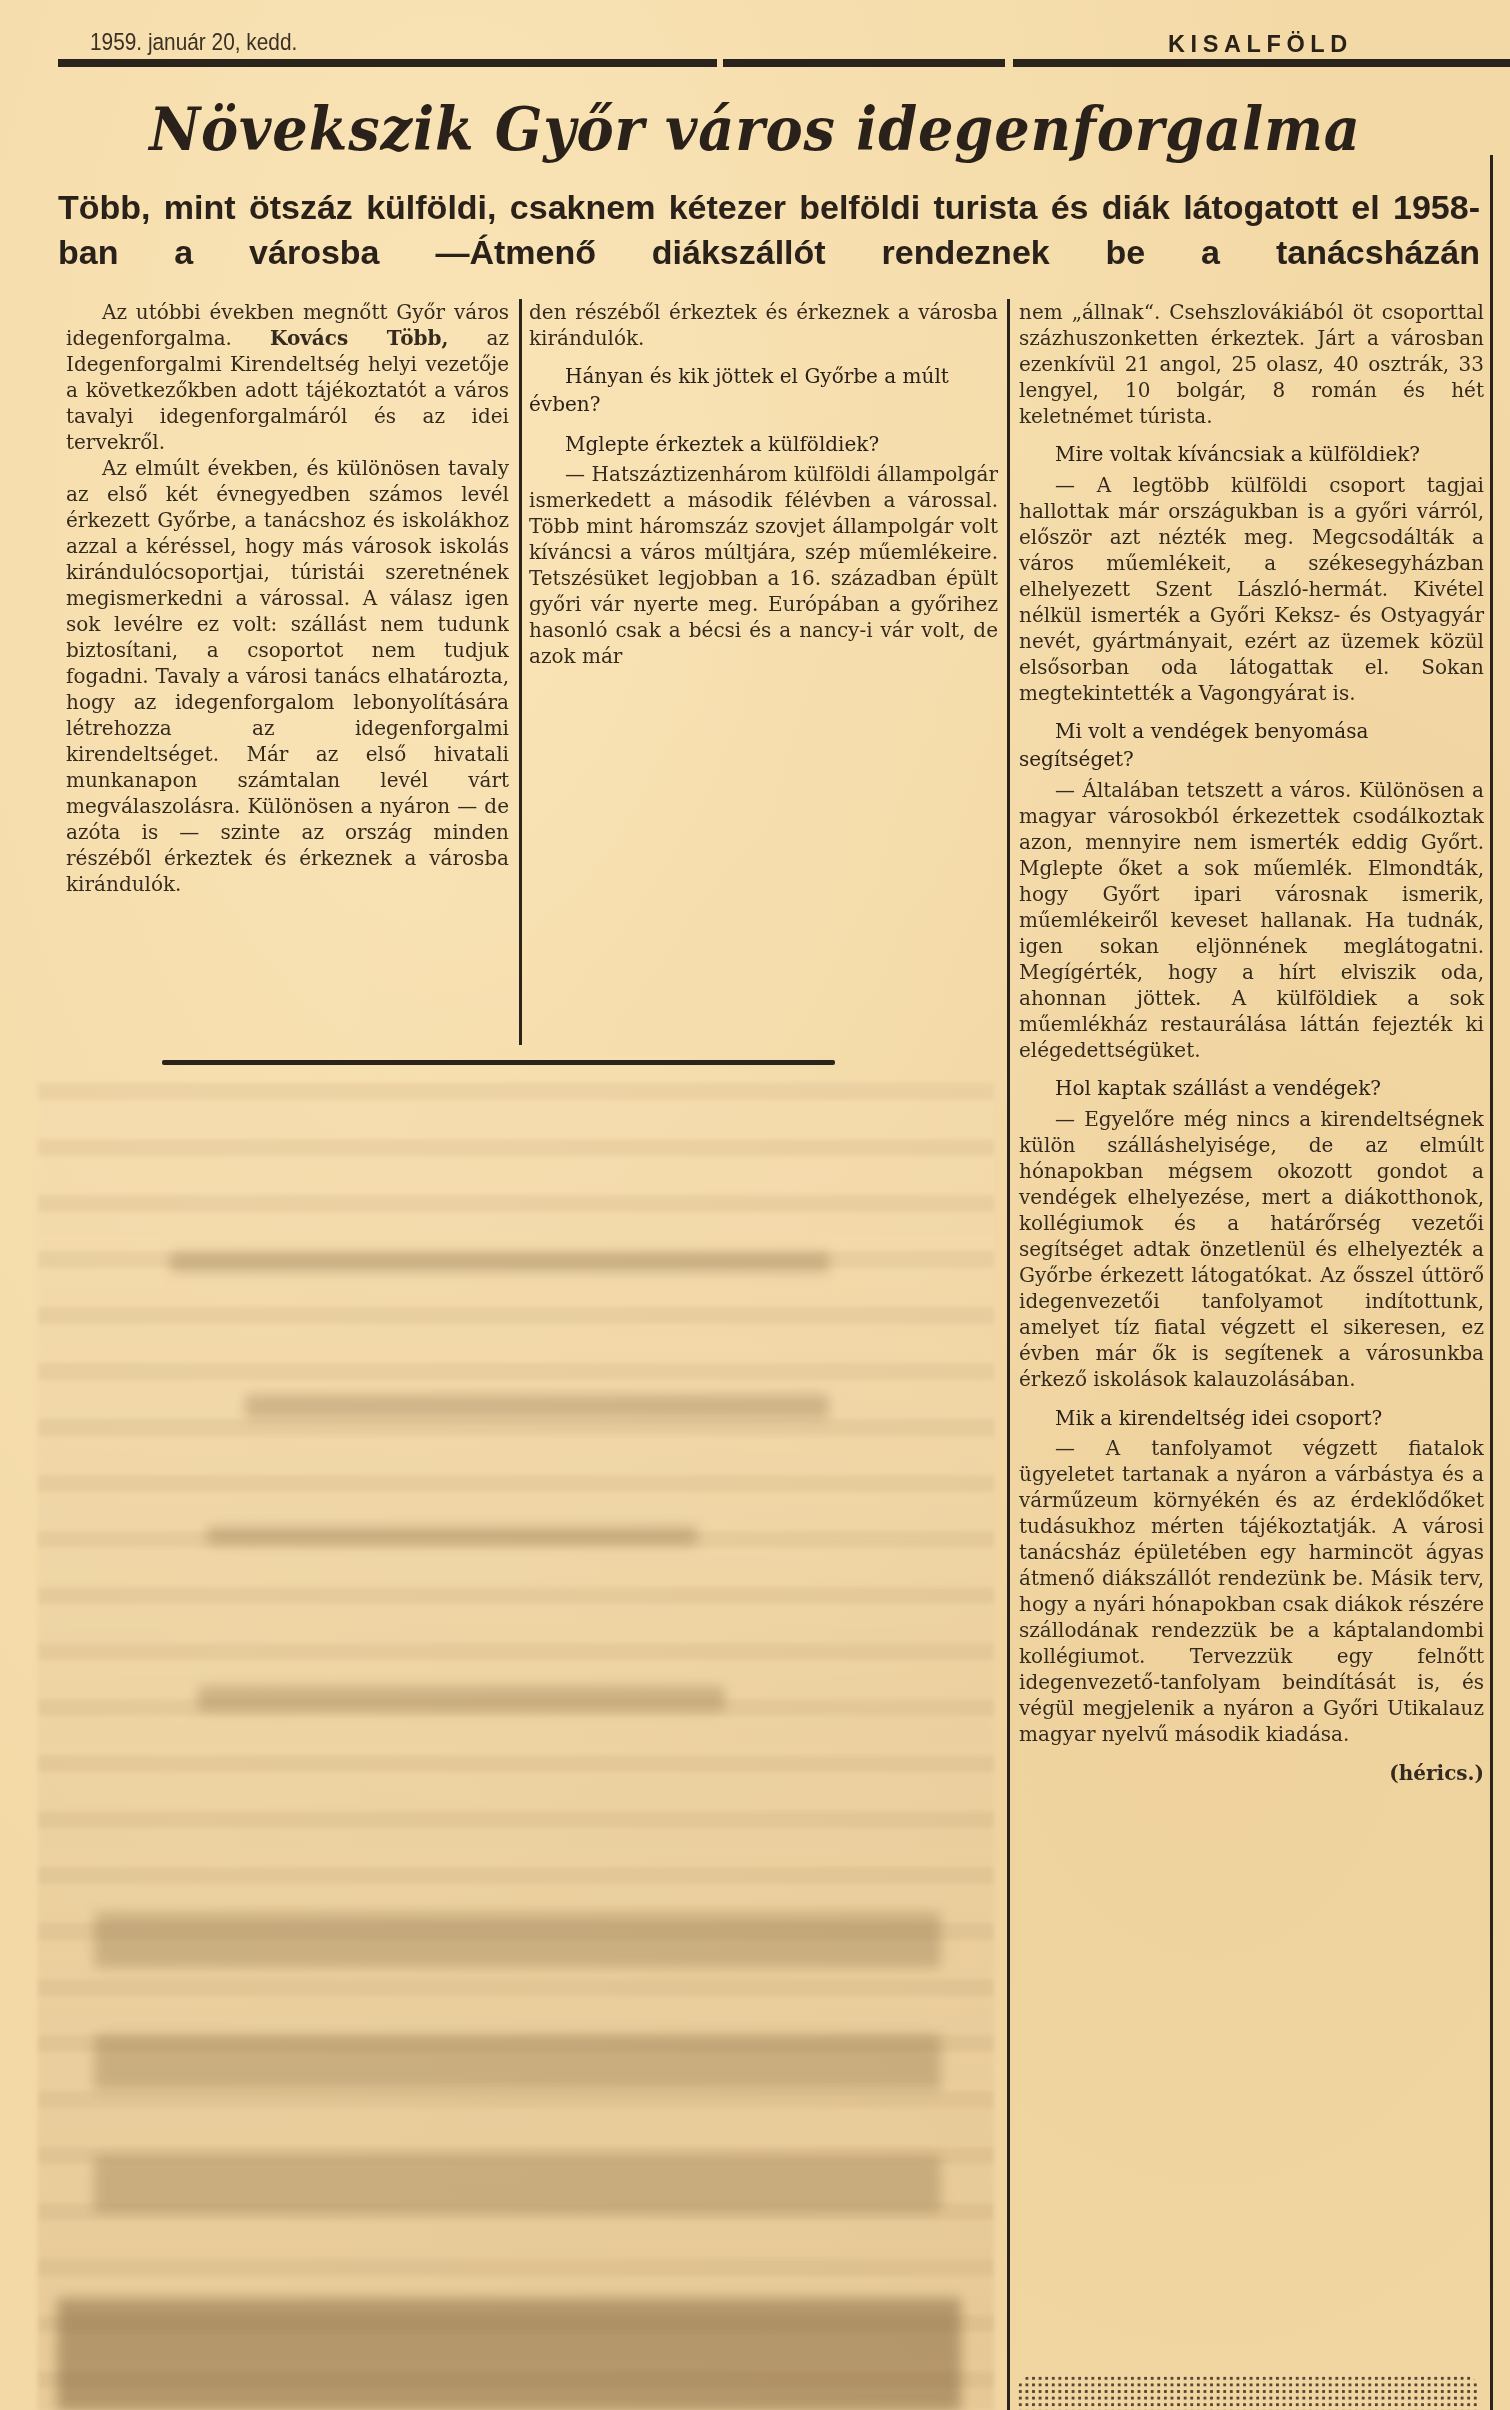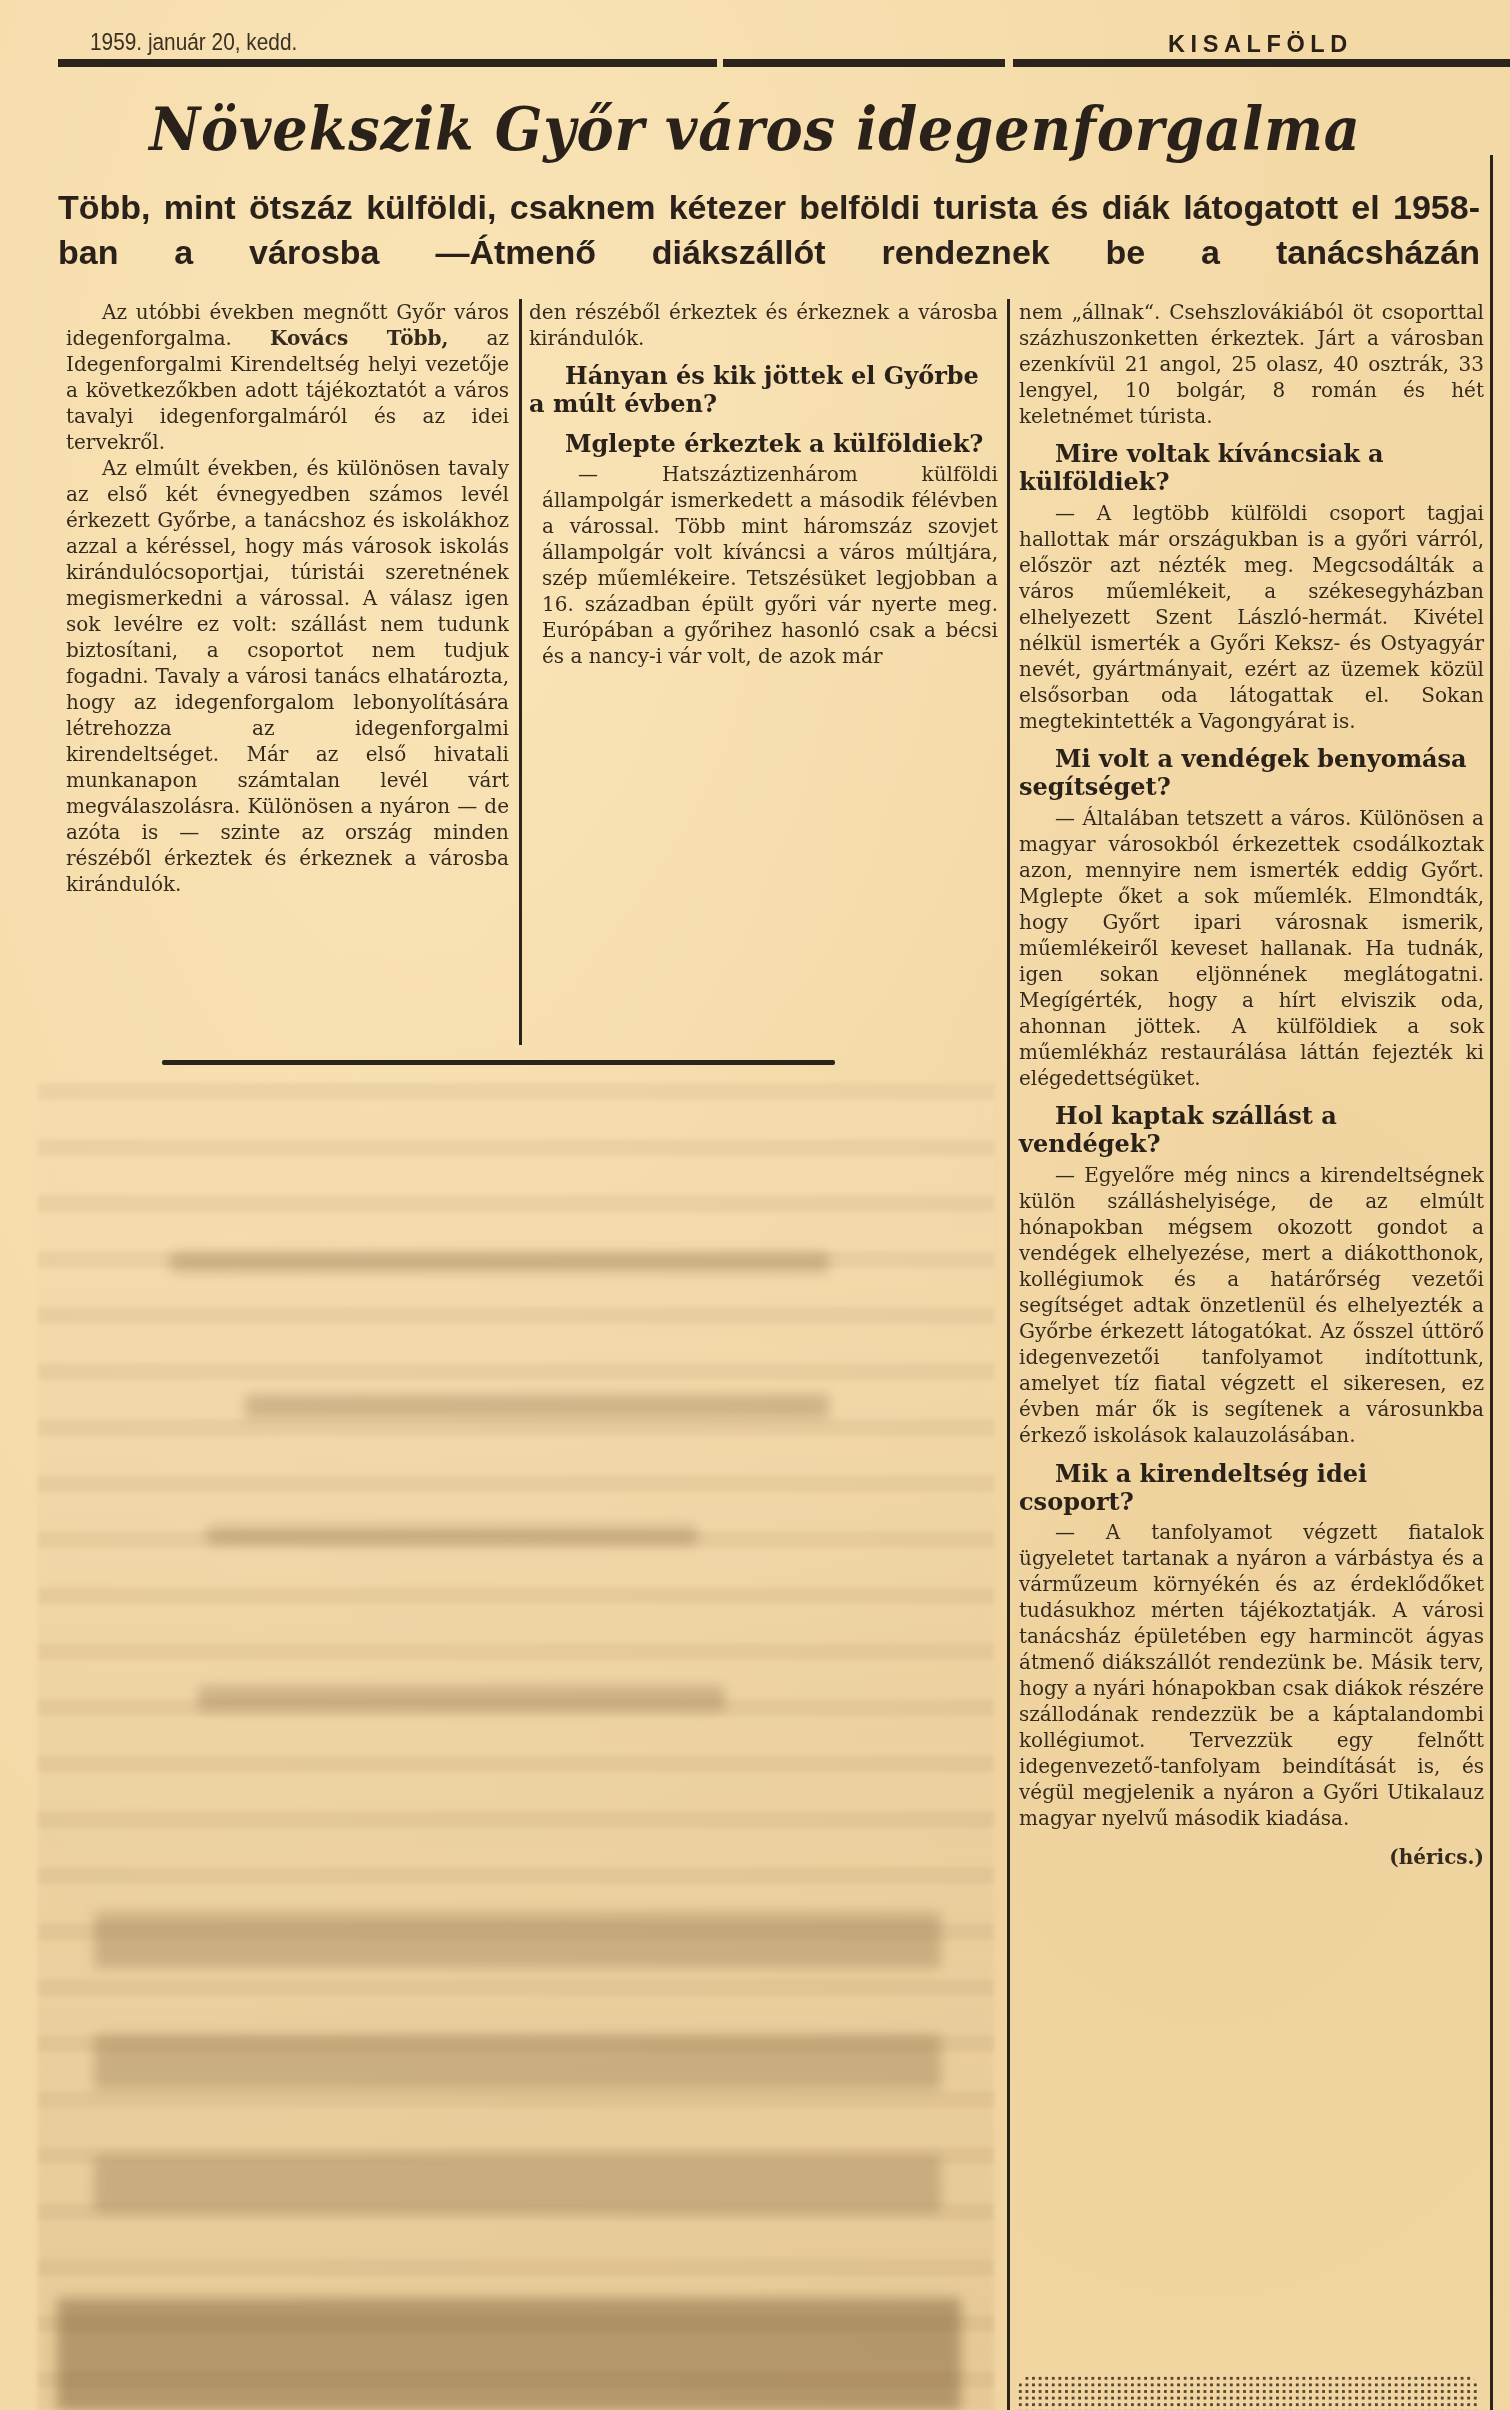--- a/index.html
+++ b/index.html
@@ -43,22 +43,22 @@
     
     .col {
       position: absolute;
       font-family: "DejaVu Serif", serif;
       font-size: 20px; line-height: 26px; color: #352a1e;
       text-align: justify;
     }
     .col p { margin: 0; text-indent: 36px; }
     .col p.noindent { text-indent: 0; }
     .col h3 {
-      margin: 11.3px 0 3.8px 0; font-size: 24px; line-height: 28px;
-      font-weight: bold; text-indent: 36px; text-align: left; color: #2a211a;
+      margin: 11.3px 0 3.8px 0; font-size: 20px; line-height: 28px;
+      font-weight: normal; text-indent: 36px; text-align: left; color: #2a211a;
     }
     .col .b { font-weight: bold; }
     #col1 { left: 66px; top: 299px; width: 443px; }
     #col2 { left: 529px; top: 299px; width: 469px; }
     #col3 { left: 1019px; top: 299px; width: 465px; }
 
     .vrule { position: absolute; width: 2.8px; background: #2b241c; }
     .hrule { position: absolute; height: 4.7px; background: #2b241c; border-radius: 1.9px; }
 
     #byline { text-align: right; font-weight: bold; margin-top: 13px; }
@@ -103,21 +103,21 @@
   <p>
     <span>Az utóbbi években megnőtt Győr város idegenforgalma. </span><span class="b">Kovács Több,</span><span> az Idegenforgalmi Kirendeltség helyi vezetője a következőkben adott tájékoztatót a város tavalyi idegenforgalmáról és az idei tervekről.</span>
   </p>
   <p style="height:570px;overflow:hidden;">Az elmúlt években, és különösen tavaly az első két évnegyedben számos levél érkezett Győrbe, a tanácshoz és iskolákhoz azzal a kéréssel, hogy más városok iskolás kirándulócsoportjai, túristái szeretnének megismerkedni a várossal. A válasz igen sok levélre ez volt: szállást nem tudunk biztosítani, a csoportot nem tudjuk fogadni. Tavaly a városi tanács elhatározta, hogy az idegenforgalom lebonyolítására létrehozza az idegenforgalmi kirendeltséget. Már az első hivatali munkanapon számtalan levél várt megválaszolásra. Különösen a nyáron — de azóta is — szinte az ország minden részéből érkeztek és érkeznek a városba kirándulók.</p>
 </div>
 
 <div class="col" id="col2">
   <p class="noindent" style="height:52px;overflow:hidden;" id="p2cont">den részéből érkeztek és érkeznek a városba kirándulók.</p>
   <h3>Hányan és kik jöttek el Győrbe a múlt évben?</h3>
   <h3>Mglepte érkeztek a külföldiek?</h3>
-  <p style="height:284px;overflow:hidden;margin-left:13px;" id="s1a">— Hatszáztizenhárom külföldi állampolgár ismerkedett a második félévben a várossal. Több mint háromszáz szovjet állampolgár volt kíváncsi a város múltjára, szép műemlékeire. Tetszésüket legjobban a 16. században épült győri vár nyerte meg. Európában a győrihez hasonló csak a bécsi és a nancy-i vár volt, de azok már </p>
+  <p style="height:284px;overflow:hidden;" id="s1a">— Hatszáztizenhárom külföldi állampolgár ismerkedett a második félévben a várossal. Több mint háromszáz szovjet állampolgár volt kíváncsi a város múltjára, szép műemlékeire. Tetszésüket legjobban a 16. században épült győri vár nyerte meg. Európában a győrihez hasonló csak a bécsi és a nancy-i vár volt, de azok már </p>
 </div>
 
 <div class="col" id="col3">
   <p class="noindent" id="s1b">nem „állnak“. Csehszlovákiából öt csoporttal százhuszonketten érkeztek. Járt a városban ezenkívül 21 angol, 25 olasz, 40 osztrák, 33 lengyel, 10 bolgár, 8 román és hét keletnémet túrista.</p>
   <h3>Mire voltak kíváncsiak a külföldiek?</h3>
   <p>— A legtöbb külföldi csoport tagjai hallottak már országukban is a győri várról, először azt nézték meg. Megcsodálták a város műemlékeit, a székesegyházban elhelyezett Szent László-hermát. Kivétel nélkül ismerték a Győri Keksz- és Ostyagyár nevét, gyártmányait, ezért az üzemek közül elsősorban oda látogattak el. Sokan megtekintették a Vagongyárat is.</p>
   <h3>Mi volt a vendégek benyomása segítséget?</h3>
   <p>— Általában tetszett a város. Különösen a magyar városokból érkezettek csodálkoztak azon, mennyire nem ismerték eddig Győrt. Mglepte őket a sok műemlék. Elmondták, hogy Győrt ipari városnak ismerik, műemlékeiről keveset hallanak. Ha tudnák, igen sokan eljönnének meglátogatni. Megígérték, hogy a hírt elviszik oda, ahonnan jöttek. A külföldiek a sok műemlékház restaurálása láttán fejezték ki elégedettségüket.</p>
   <h3>Hol kaptak szállást a vendégek?</h3>
   <p>— Egyelőre még nincs a kirendeltségnek külön szálláshelyisége, de az elmúlt hónapokban mégsem okozott gondot a vendégek elhelyezése, mert a diákotthonok, kollégiumok és a határőrség vezetői segítséget adtak önzetlenül és elhelyezték a Győrbe érkezett látogatókat. Az ősszel úttörő idegenvezetői tanfolyamot indítottunk, amelyet tíz fiatal végzett el sikeresen, ez évben már ők is segítenek a városunkba érkező iskolások kalauzolásában.</p>

